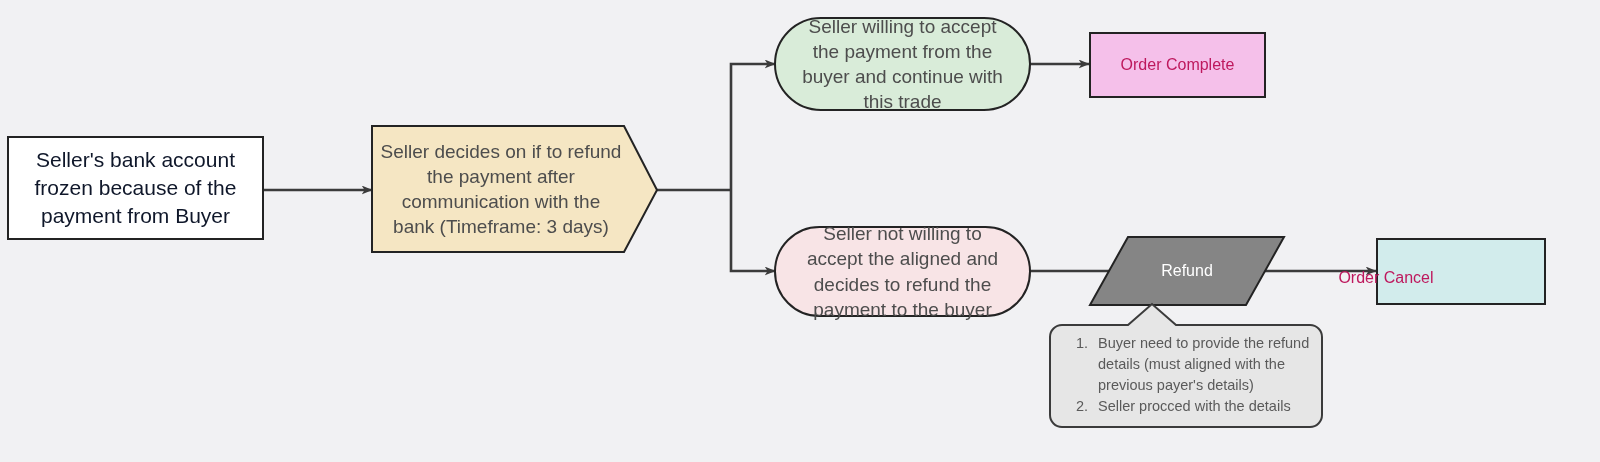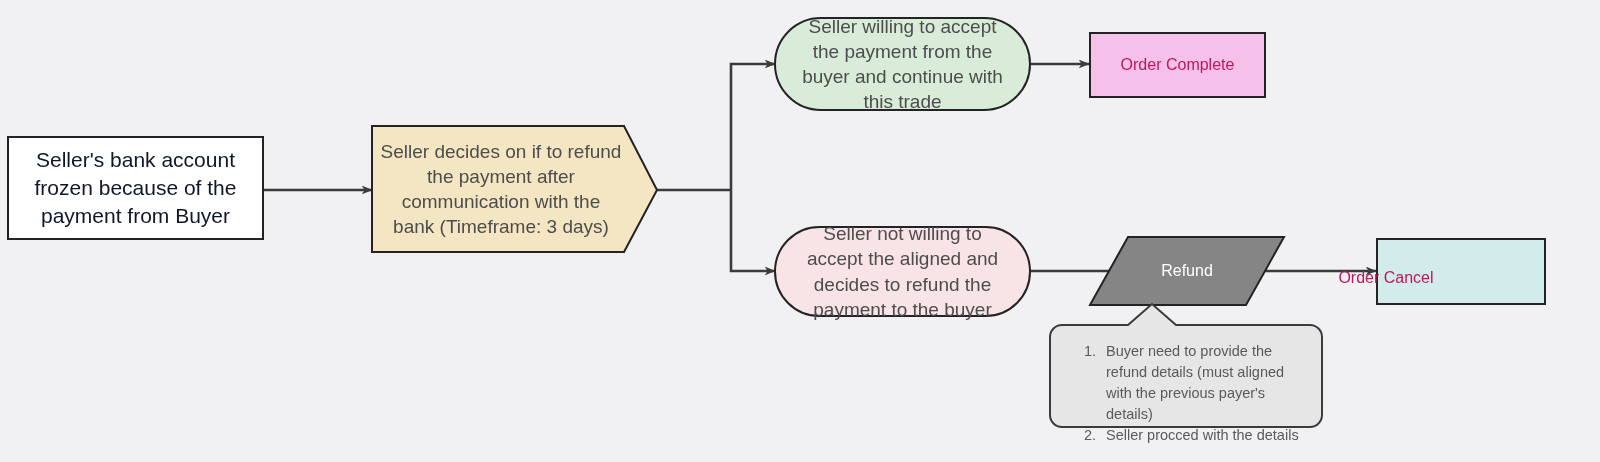--- a/index.html
+++ b/index.html
@@ -63,21 +63,21 @@
   }
   .note-text {
     position: absolute;
     box-sizing: border-box;
     font-size: 14.5px;
     color: #5a5a5a;
     line-height: 1.45;
     pointer-events: none;
   }
   .note-text ol {
-    margin: 8px;
+    margin: 0;
     padding-left: 26px;
     list-style-position: outside;
   }
   .note-text li {
     padding-left: 6px;
   }
 </style>
 </head>
 <body>
 

